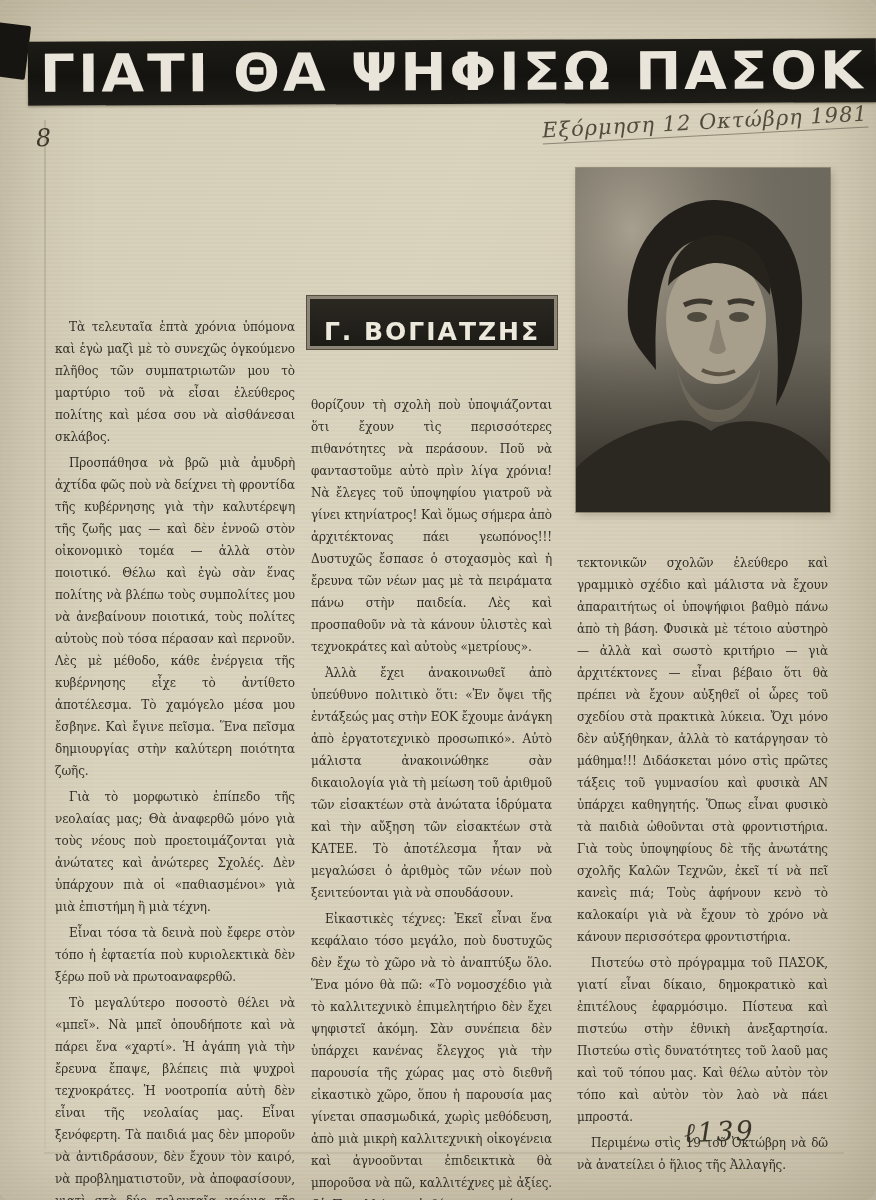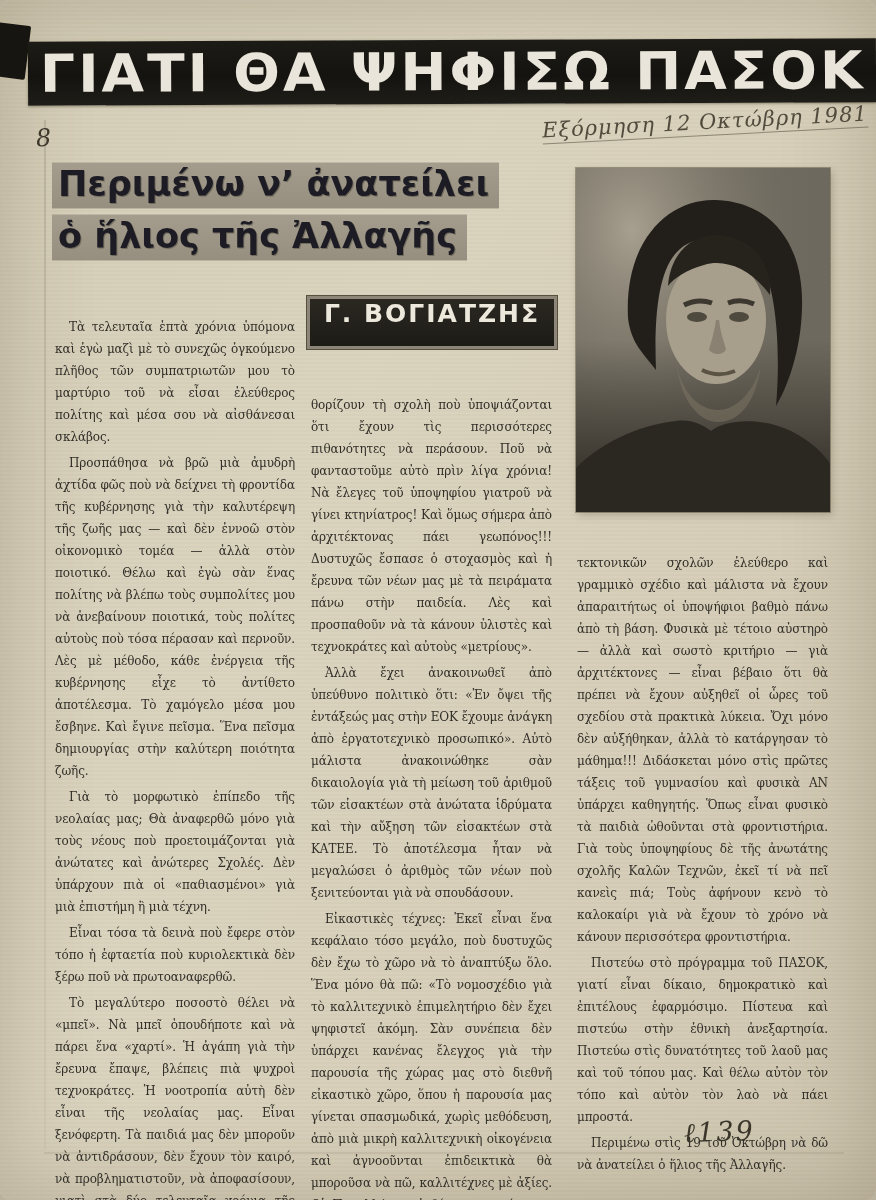--- a/index.html
+++ b/index.html
@@ -51,21 +51,21 @@
     color:#1d1c24;font-family:"DejaVu Sans","Liberation Sans",sans-serif;
     font-weight:bold;font-size:35px;line-height:1.18;
     padding:1px 10px 3px 6px;margin-bottom:7px;
     text-shadow:1px 1px 0 rgba(40,38,30,0.35);
     transform:scaleY(1.02);
   }
   
   .byline{
     position:absolute;left:310px;top:299px;width:244px;height:47px;
     background:linear-gradient(180deg,#2b2822,#1d1b16);
-    display:flex;align-items:flex-start;justify-content:center;
+    display:flex;align-items:flex-end;justify-content:center;
     box-shadow:0 0 0 3px #8d8678, 0 0 0 4px #55503f;
   }
   .byline-text{
     color:#ece8dc;font-family:"DejaVu Sans","Liberation Sans",sans-serif;
     font-weight:bold;font-size:25px;letter-spacing:2px;white-space:nowrap;
   }
   
   .photo{
     position:absolute;left:576px;top:168px;width:254px;height:344px;
     box-shadow:0 0 0 1px rgba(60,55,40,0.4), 2px 3px 8px rgba(60,50,25,0.25);
@@ -97,24 +97,20 @@
   <div class="seam-left"></div>
   <div class="seam-bottom"></div>
 
   <div class="banner">
     <span class="banner-text">ΓΙΑΤΙ ΘΑ ΨΗΦΙΣΩ ΠΑΣΟΚ</span>
   </div>
 
   <span class="hand hand-page">8</span>
   <span class="hand hand-date">Εξόρμηση 12 Οκτώβρη 1981</span>
 
-  <div class="headline">
-    <span class="headline-line">Περιμένω ν’ ἀνατείλει</span>
-    <span class="headline-line">ὁ ἥλιος τῆς Ἀλλαγῆς</span>
-  </div>
 
   <div class="byline">
     <span class="byline-text">Γ. ΒΟΓΙΑΤΖΗΣ</span>
   </div>
 
   <div class="photo">
     <svg viewBox="0 0 254 344" preserveAspectRatio="none">
       <defs>
         <radialGradient id="bgLight" cx="0.22" cy="0.18" r="0.75">
           <stop offset="0" stop-color="#a79f8f"></stop>

